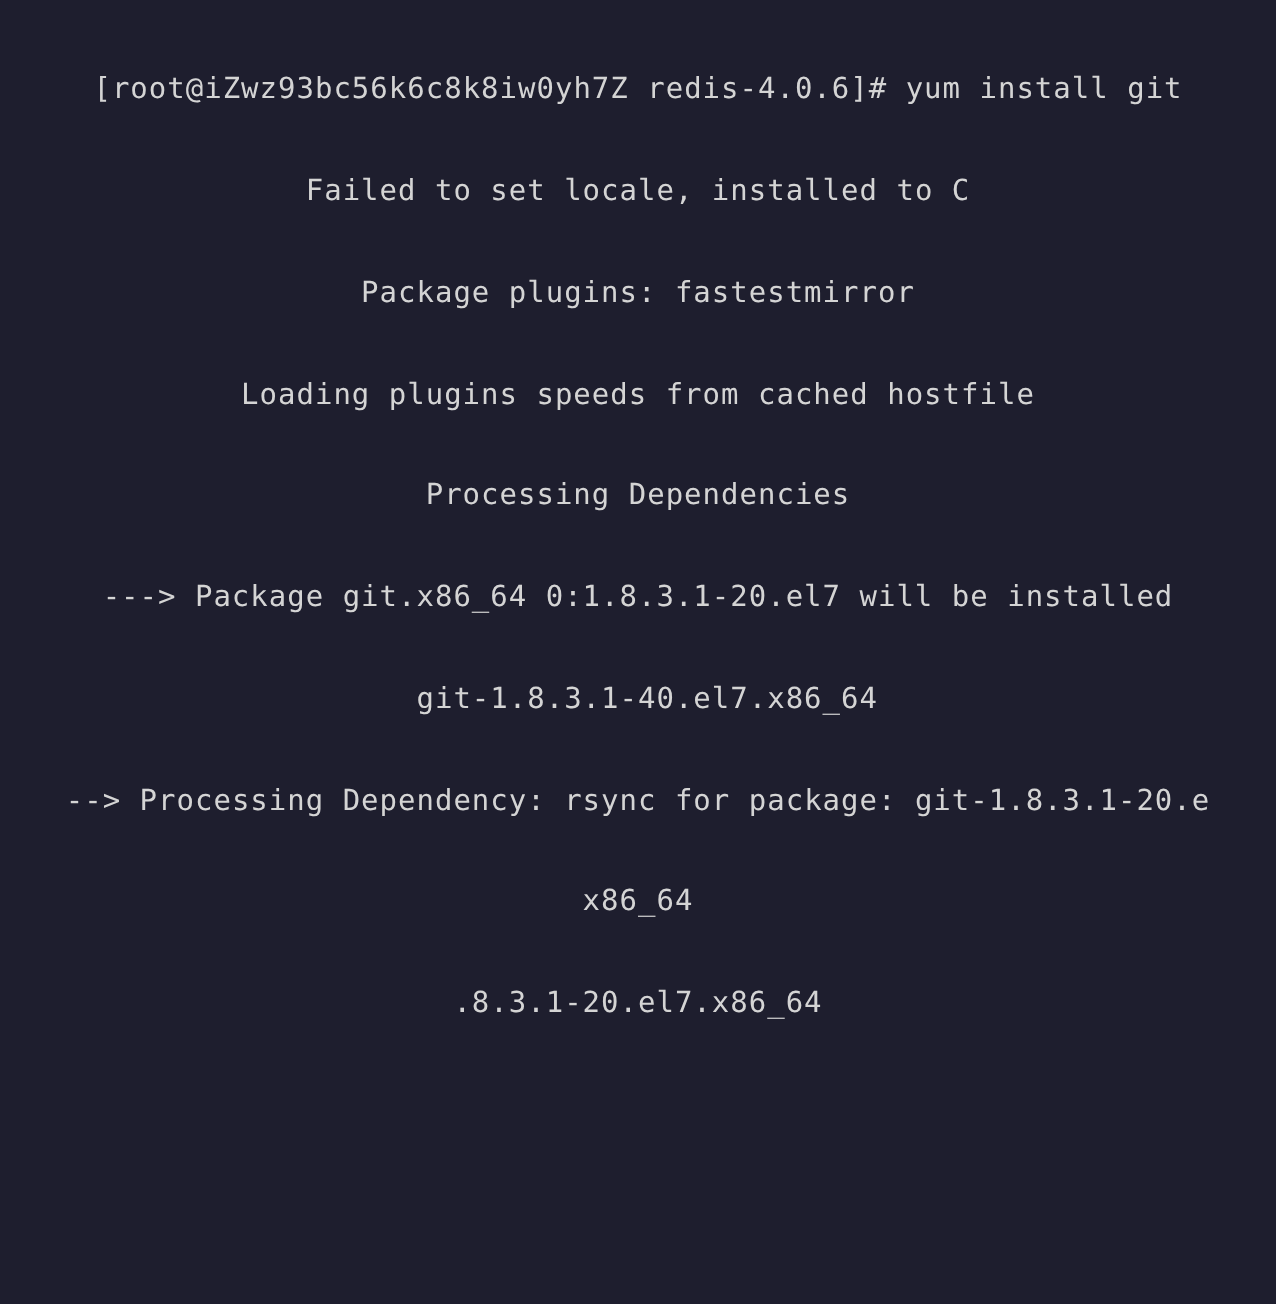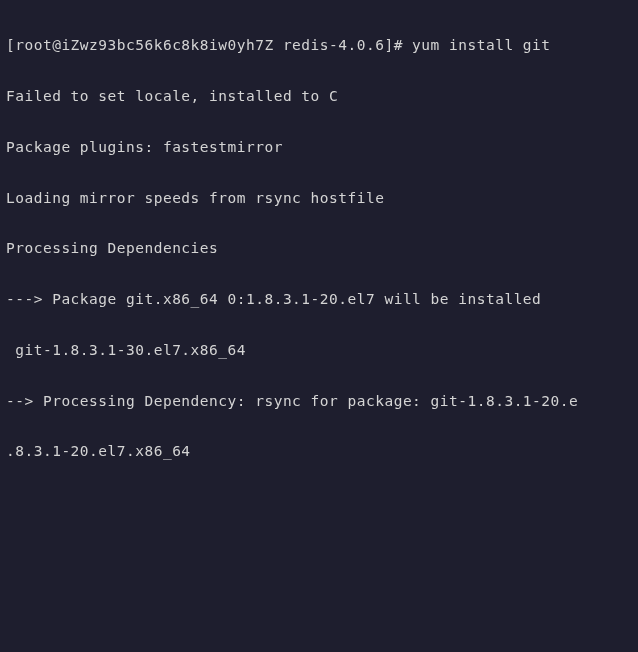--- a/index.html
+++ b/index.html
@@ -18,34 +18,36 @@
       height: 652px;
       overflow: hidden;
       letter-spacing: 0.5px;
     }
     .terminal {
       white-space: pre-wrap;
       word-break: break-all;
     }
     .line {
       display: block;
+      text-align: center;
     }
   </style>
 </head>
 <body>
 
 <div class="terminal">
 <span class="line">[root@iZwz93bc56k6c8k8iw0yh7Z redis-4.0.6]# yum install git</span>
 <span class="line">Failed to set locale, installed to C</span>
 <span class="line">Package plugins: fastestmirror</span>
-<span class="line">Loading mirror speeds from rsync hostfile</span>
+<span class="line">Loading plugins speeds from cached hostfile</span>
 <span class="line">Processing Dependencies</span>
 <span class="line">---&gt; Package git.x86_64 0:1.8.3.1-20.el7 will be installed</span>
-<span class="line"> git-1.8.3.1-30.el7.x86_64</span>
+<span class="line"> git-1.8.3.1-40.el7.x86_64</span>
 <span class="line">--&gt; Processing Dependency: rsync for package: git-1.8.3.1-20.e</span>
+<span class="line">x86_64</span>
 <span class="line">.8.3.1-20.el7.x86_64</span>
 
 
 
 
 
 
 
 
 

